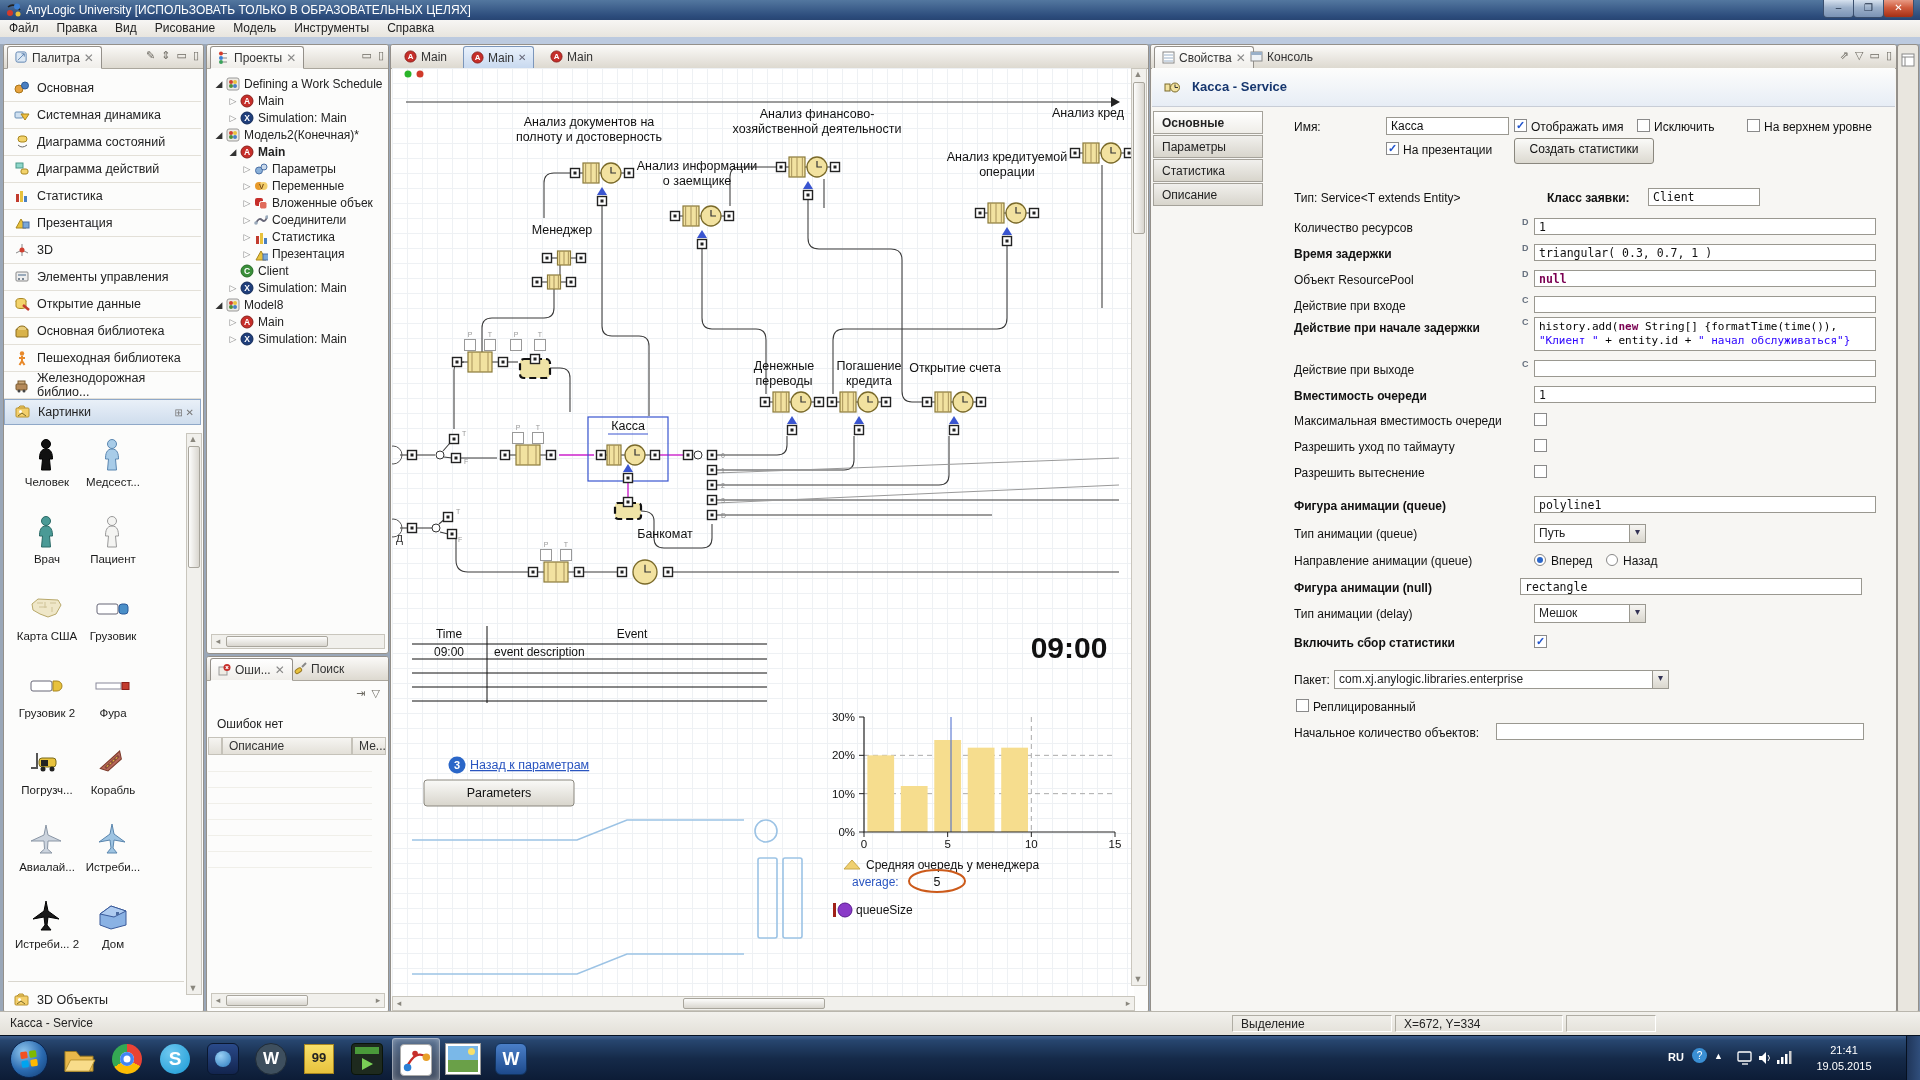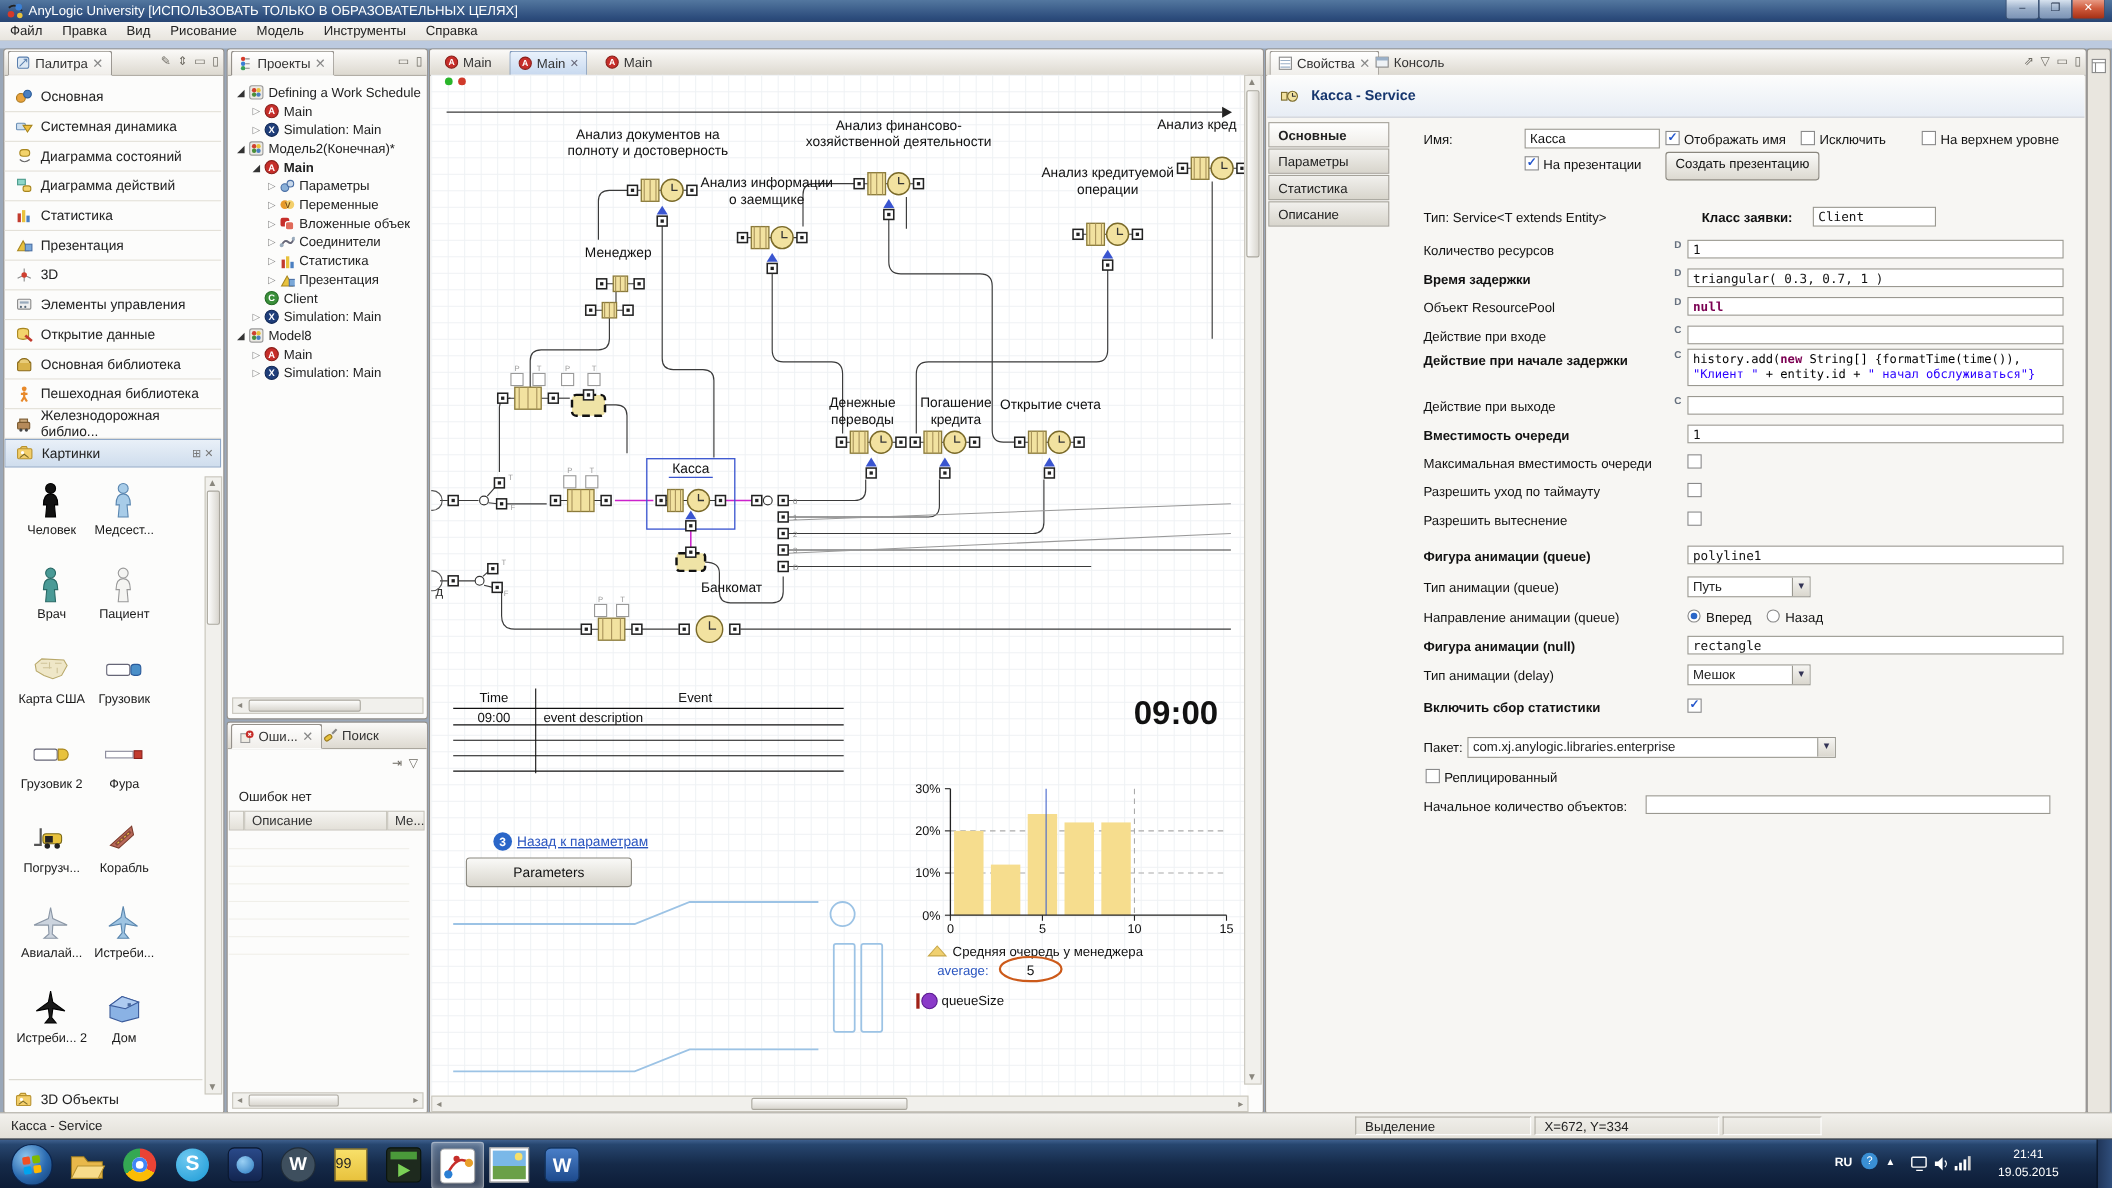--- a/index.html
+++ b/index.html
@@ -955,21 +955,21 @@
   <div class="tin" style="left:235px;top:72px;width:123px;height:18px;font-family:'Liberation Sans',sans-serif;font-size:12px">Касса</div>
   <div class="cb" style="left:363px;top:74px">✓</div>
   <span class="lbl" style="left:380px;top:75px">Отображать имя</span>
   <div class="cb" style="left:486px;top:74px"></div>
   <span class="lbl" style="left:503px;top:75px">Исключить</span>
   <div class="cb" style="left:596px;top:74px"></div>
   <span class="lbl" style="left:613px;top:75px">На верхнем уровне</span>
 
   <div class="cb" style="left:235px;top:97px">✓</div>
   <span class="lbl" style="left:252px;top:98px">На презентации</span>
-  <div class="pbtn" style="left:363px;top:93px;width:138px;height:21px;padding-top:3px">Создать презентацию</div>
+  <div class="pbtn" style="left:363px;top:93px;width:138px;height:21px;padding-top:3px">Создать статистики</div>
 
   <span class="lbl" style="left:143px;top:146px">Тип: Service&lt;T extends Entity&gt;</span>
   <span class="lbl b" style="left:396px;top:146px">Класс заявки:</span>
   <div class="tin" style="left:497px;top:143px;width:112px;height:18px">Client</div>
 
   <span class="lbl" style="left:143px;top:176px">Количество ресурсов</span>
   <span class="marker" style="left:371px;top:172px">D</span>
   <div class="tin" style="left:383px;top:173px;width:342px;height:17px">1</div>
 
   <span class="lbl b" style="left:143px;top:202px">Время задержки</span>
@@ -1011,21 +1011,21 @@
   <span class="lbl" style="left:143px;top:482px">Тип анимации (queue)</span>
   <div class="combo" style="left:383px;top:479px;width:112px;height:19px">Путь</div>
 
   <span class="lbl" style="left:143px;top:509px">Направление анимации (queue)</span>
   <div class="radio on" style="left:383px;top:509px"></div>
   <span class="lbl" style="left:400px;top:509px">Вперед</span>
   <div class="radio" style="left:455px;top:509px"></div>
   <span class="lbl" style="left:472px;top:509px">Назад</span>
 
   <span class="lbl b" style="left:143px;top:536px">Фигура анимации (null)</span>
-  <div class="tin" style="left:383px;top:533px;width:342px;height:17px">rectangle</div>
+  <div class="tin" style="left:369px;top:533px;width:342px;height:17px">rectangle</div>
 
   <span class="lbl" style="left:143px;top:562px">Тип анимации (delay)</span>
   <div class="combo" style="left:383px;top:559px;width:112px;height:19px">Мешок</div>
 
   <span class="lbl b" style="left:143px;top:591px">Включить сбор статистики</span>
   <div class="cb" style="left:383px;top:590px">✓</div>
 
   <span class="lbl" style="left:143px;top:628px">Пакет:</span>
   <div class="combo" style="left:183px;top:625px;width:335px;height:19px">com.xj.anylogic.libraries.enterprise</div>
 
@@ -1078,21 +1078,21 @@
       </div>
       <div class="tbicon" style="left: 200px;">
         <div style="width:30px;height:30px;border-radius:6px;background:linear-gradient(#2a4a8a,#12244e);border:1px solid #0a1830;position:relative">
           <div style="position:absolute;left:7px;top:7px;width:16px;height:16px;border-radius:50%;background:radial-gradient(circle at 35% 30%,#9ad0f4,#2a7ac0)"></div>
         </div>
       </div>
       <div class="tbicon" style="left: 248px;">
         <div style="width:30px;height:30px;border-radius:50%;background:#3e4f5e;color:#fff;font-size:17px;font-weight:bold;text-align:center;line-height:30px;border:1px solid #202c38">W</div>
       </div>
       <div class="tbicon" style="left: 296px;">
-        <div style="width:28px;height:28px;background:linear-gradient(#f8e06a,#e8c23d);border:1px solid #a8861f;color:#222;font-size:13px;font-weight:normal;line-height:26px">99</div>
+        <div style="width:28px;height:28px;background:linear-gradient(#f8e06a,#e8c23d);border:1px solid #a8861f;color:#222;font-size:13px;font-weight:bold;text-align:center;line-height:26px">99</div>
       </div>
       <div class="tbicon" style="left: 344px;">
         <div style="width:30px;height:30px;border-radius:4px;background:#1e2a1e;border:1px solid #0a140a;position:relative">
           <div style="position:absolute;left:3px;top:3px;right:3px;height:7px;background:#4a9a3a"></div>
           <div style="position:absolute;left:10px;top:14px;width:0;height:0;border-left:11px solid #7ad056;border-top:6px solid transparent;border-bottom:6px solid transparent"></div>
         </div>
       </div>
       <div class="tbicon active" style="left: 392px;">
         <div style="width:30px;height:30px;border-radius:4px;background:#fff;border:1px solid #aaa;position:relative"><svg width="30" height="30" viewBox="0 0 32 32">
             <path d="M6 24 Q16 4 27 13" stroke="#c62e2a" stroke-width="2.5" fill="none"></path>

